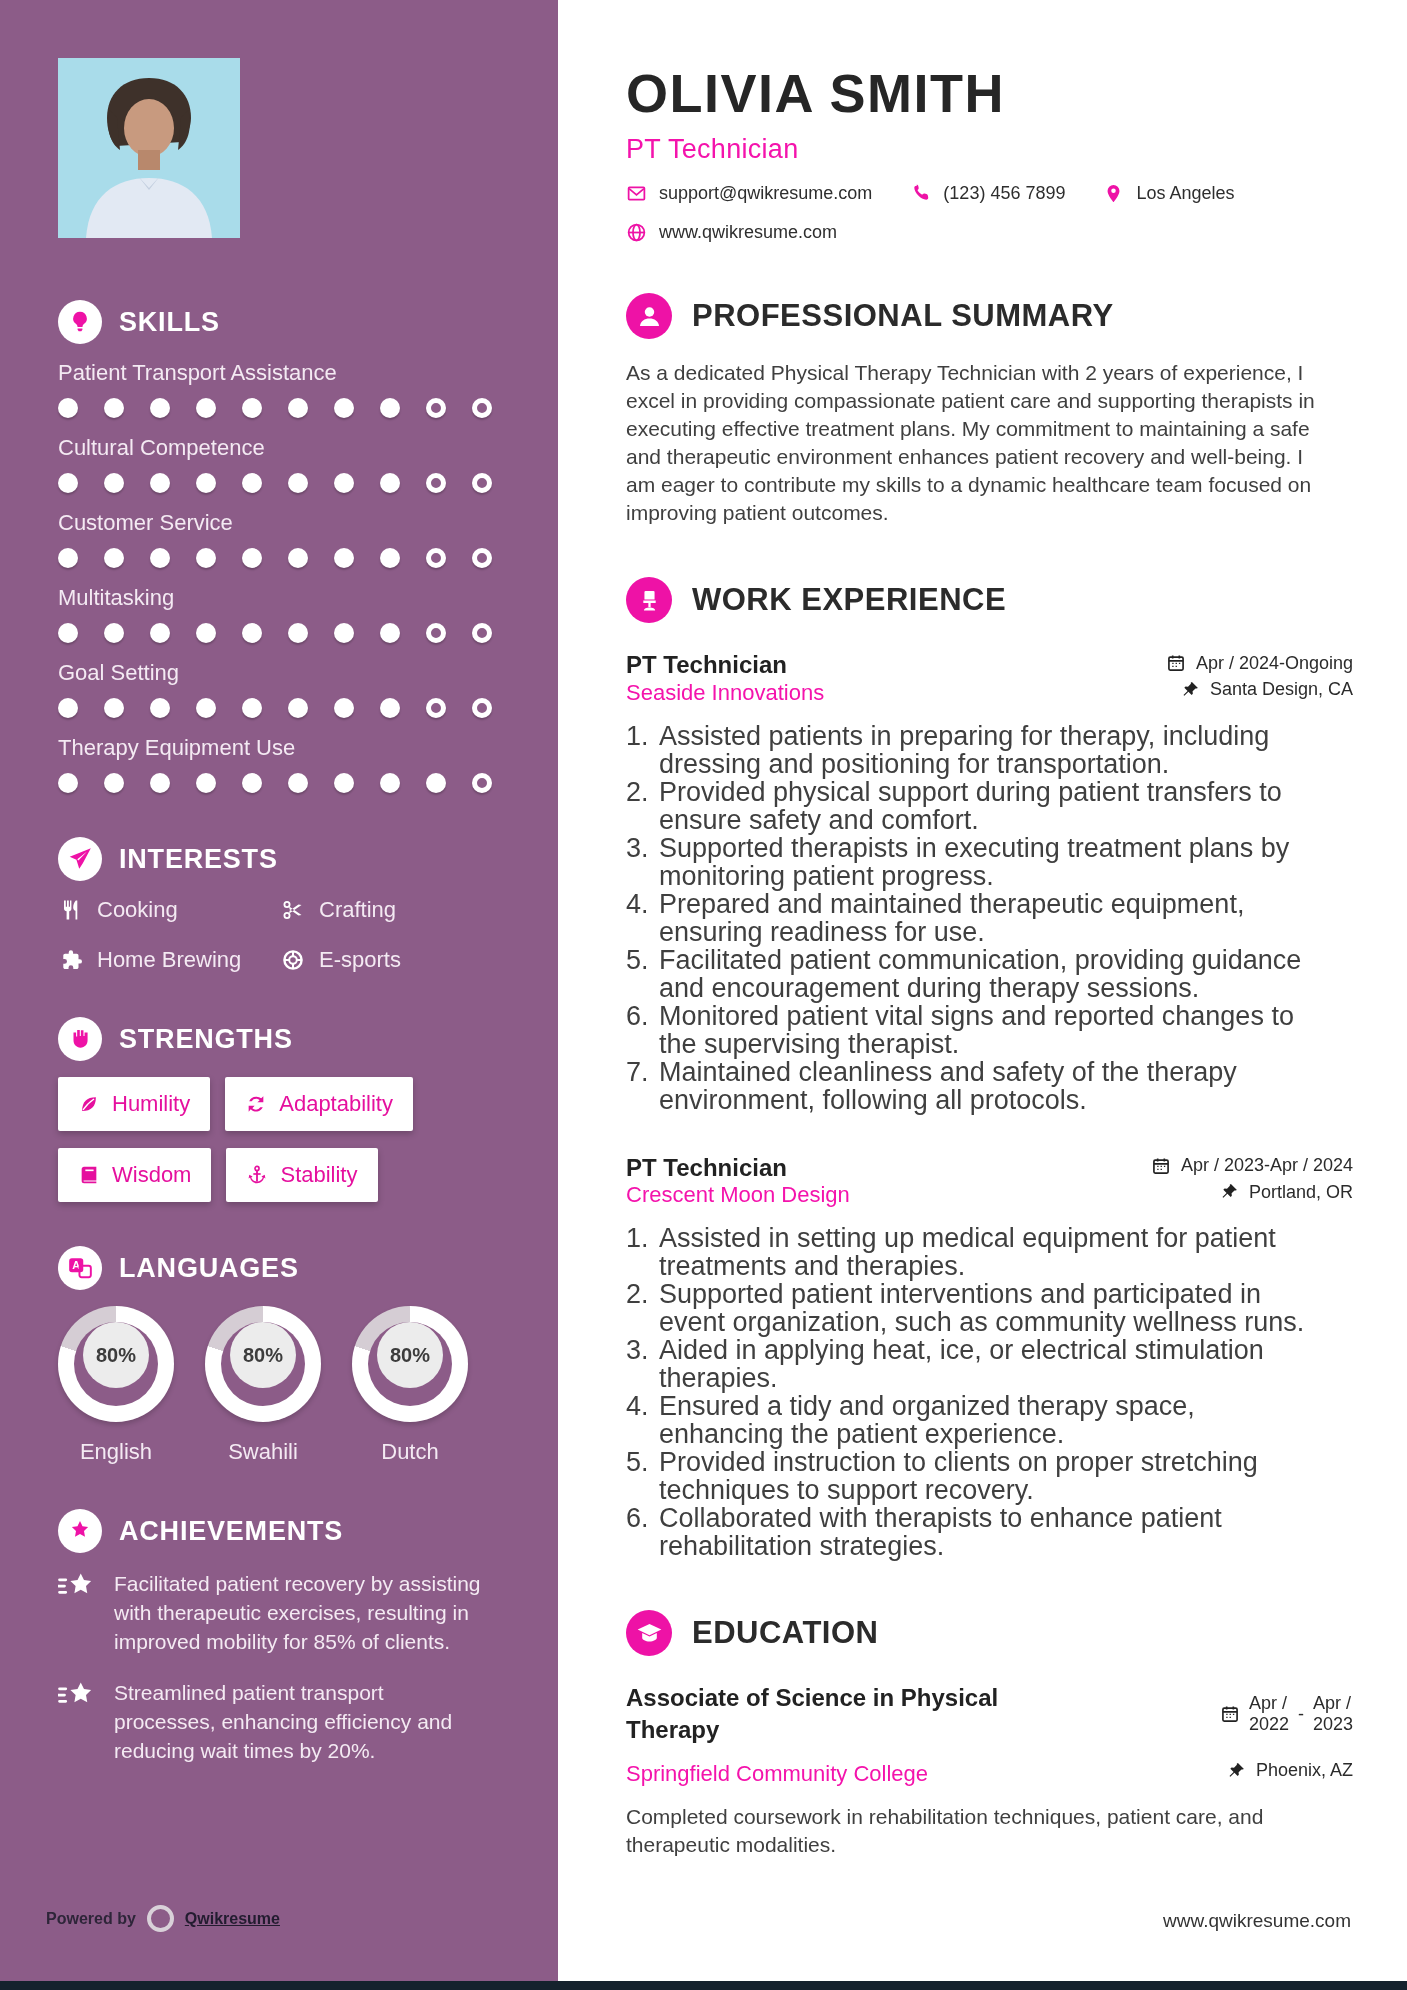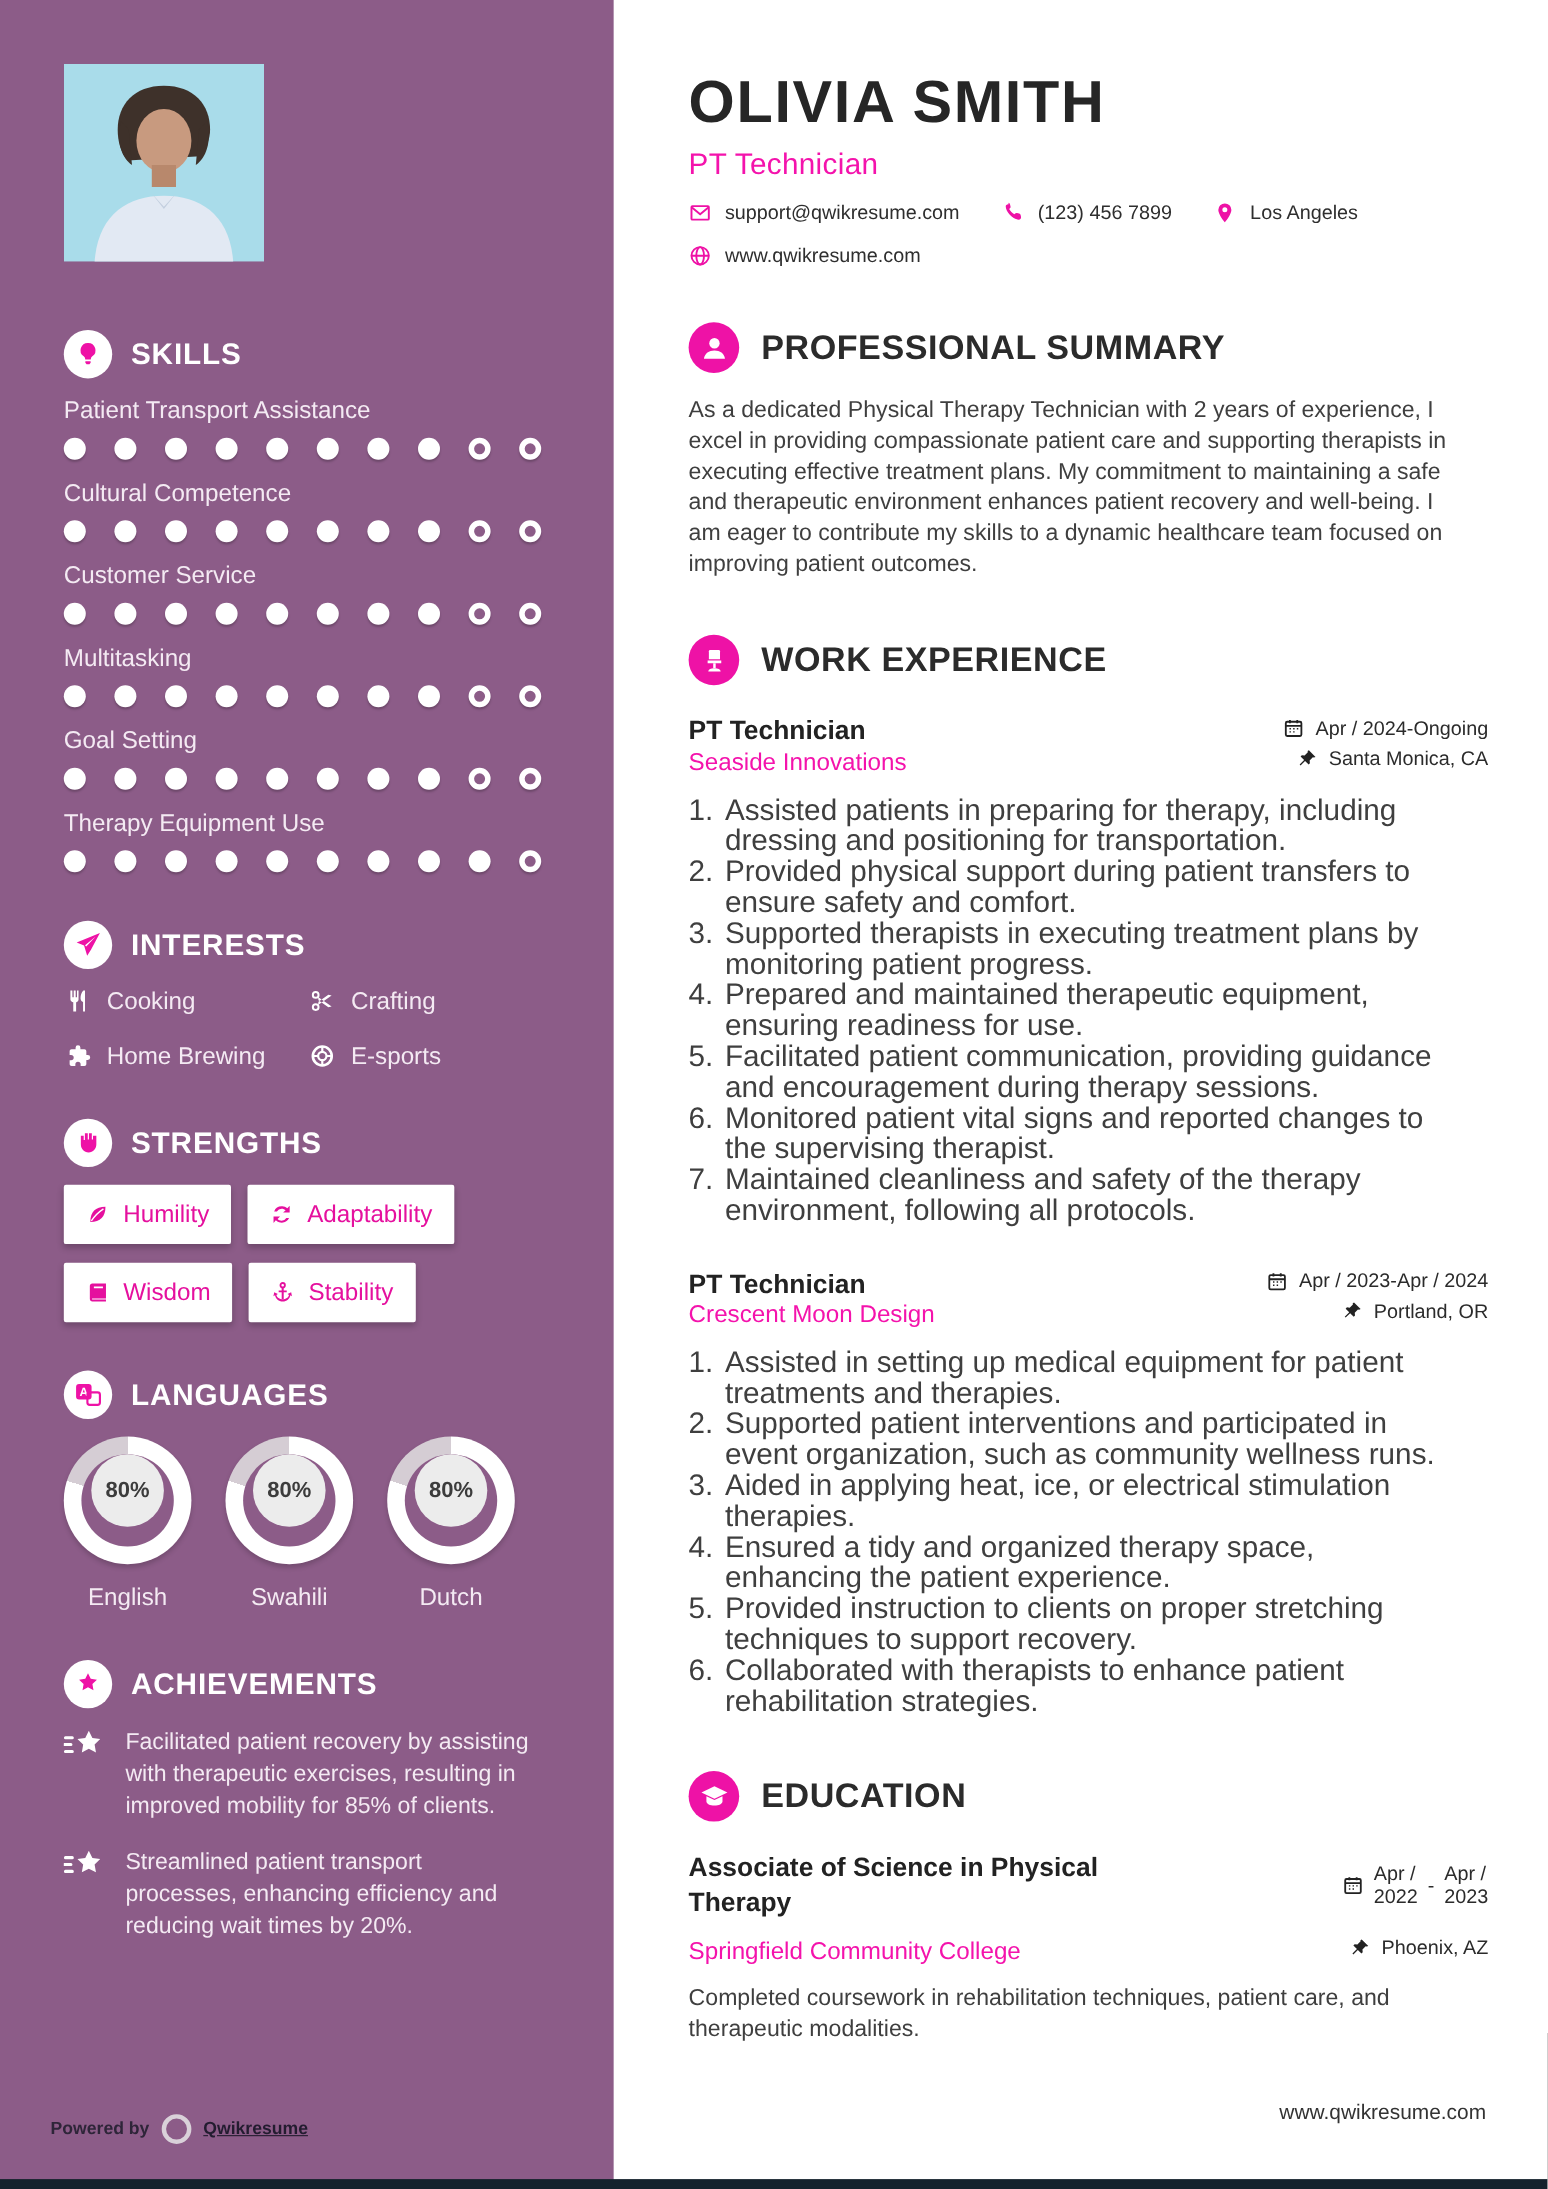--- a/index.html
+++ b/index.html
@@ -43,21 +43,21 @@
              display:flex;align-items:flex-start;justify-content:center;}
   .ring-core{width:66px;height:66px;border-radius:50%;background:#ececec;color:#3c3c3c;
              display:flex;align-items:center;justify-content:center;font-size:20px;font-weight:bold;}
   .lang-label{margin-top:17px;font-size:22px;color:#f4eaf3;}
 
   .achv{display:flex;gap:16px;margin-bottom:22px;max-width:430px;}
   .achv .a-ic{flex:0 0 40px;padding-top:2px;}
   .achv .a-ic svg{width:38px;height:30px;}
   .achv p{margin:0;font-size:21px;line-height:29px;color:#f4eaf3;}
 
-  .side-footer{position:absolute;left:46px;bottom:41px;display:flex;align-items:center;gap:11px;}
+  .side-footer{position:absolute;left:46px;bottom:58px;display:flex;align-items:center;gap:11px;}
   .powered{font-size:16px;color:#2e2539;font-weight:bold;}
   .q-logo{width:27px;height:27px;border-radius:50%;border:4px solid #d9d1d9;display:inline-block;}
   .brand-link{font-size:16px;color:#231c30;font-weight:bold;text-decoration:underline;}
 
   
   .main{flex:1;background:#fff;padding:64px 54px 120px 68px;position:relative;}
   .name{font-size:54px;line-height:58px;font-weight:bold;color:#262626;letter-spacing:1.5px;margin:0;}
   .job-title-main{font-size:27px;color:#f413ac;margin-top:12px;letter-spacing:.3px;}
   .contact-row{display:flex;align-items:center;margin-top:18px;font-size:18px;color:#2e2e2e;}
   .contact-item{display:flex;align-items:center;gap:12px;margin-right:38px;}
@@ -480,21 +480,21 @@
               </span>
             </div>
             <div class="job-sub">
               <p class="company">Seaside Innovations</p>
               <span class="meta">
                 <span style="display:flex;align-items:center;">
                   <svg viewBox="0 0 24 24" fill="currentColor">
                     <path d="M14.3 2.5l7.2 7.2-1.7.6-1.2-.2-3.5 3.5.3 3-1.4 1.4-3.9-3.9-4.9 4.9-1-1 4.9-4.9-3.9-3.9 1.4-1.4 3 .3 3.5-3.5-.2-1.2z"></path>
                   </svg>
                 </span>
-                <span>Santa Monica, CA</span>
+                <span>Santa Design, CA</span>
               </span>
             </div>
             <ol class="bullets">
               <li>Assisted patients in preparing for therapy, including dressing and positioning for transportation.</li>
               <li>Provided physical support during patient transfers to ensure safety and comfort.</li>
               <li>Supported therapists in executing treatment plans by monitoring patient progress.</li>
               <li>Prepared and maintained therapeutic equipment, ensuring readiness for use.</li>
               <li>Facilitated patient communication, providing guidance and encouragement during therapy sessions.</li>
               <li>Monitored patient vital signs and reported changes to the supervising therapist.</li>
               <li>Maintained cleanliness and safety of the therapy environment, following all protocols.</li>

